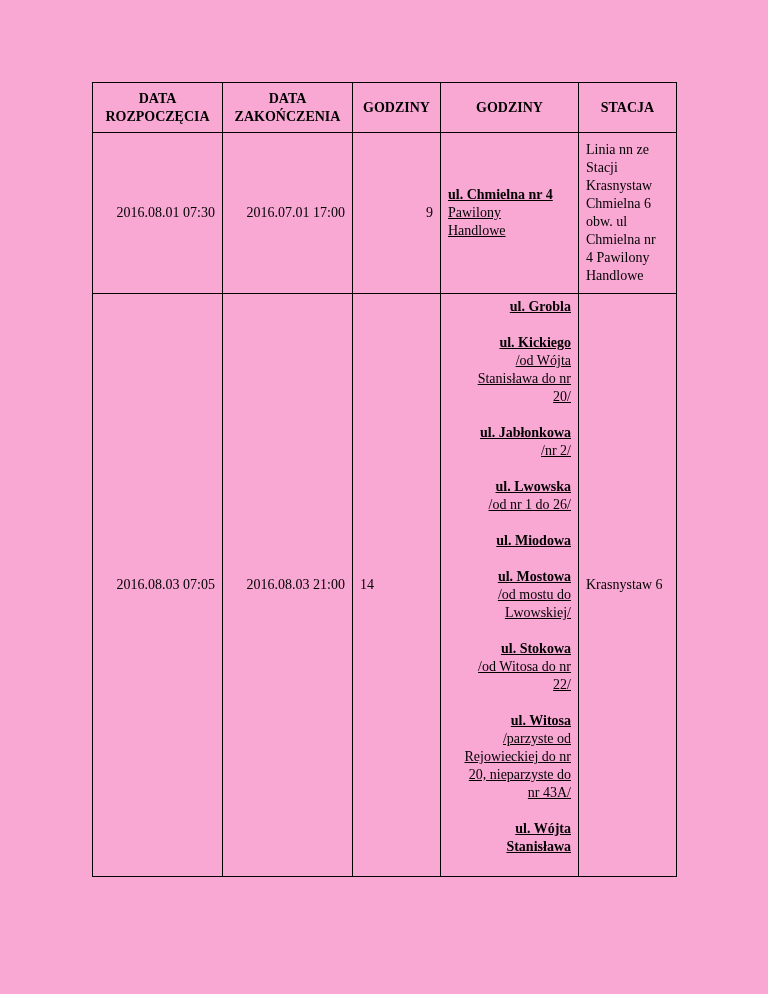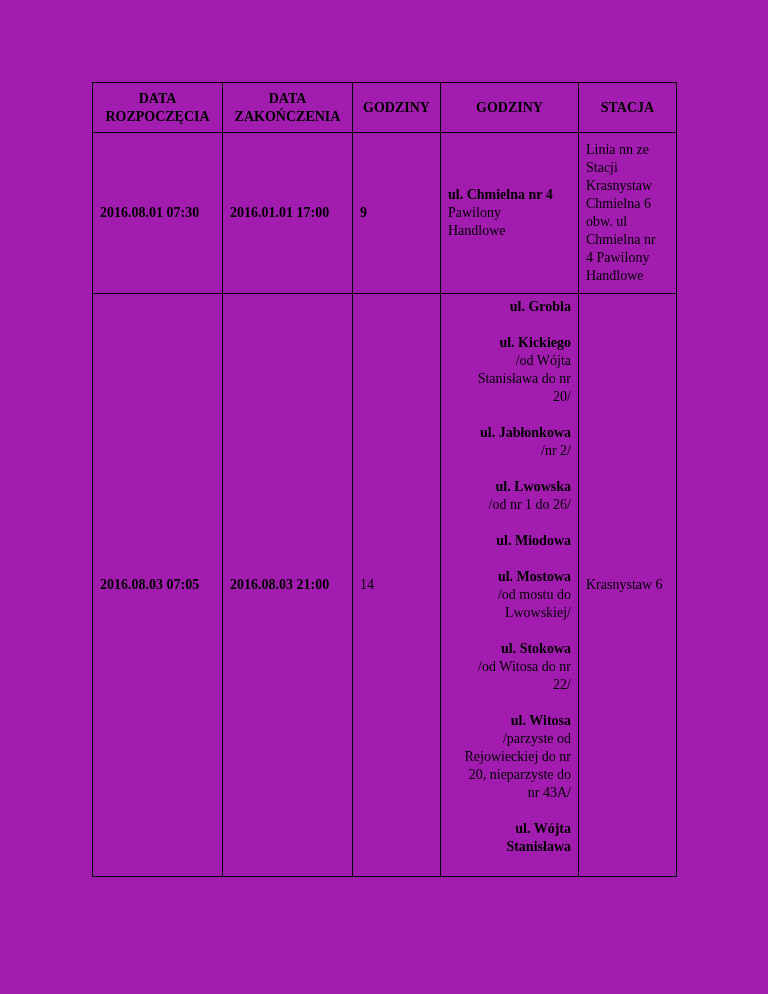--- a/index.html
+++ b/index.html
@@ -8,21 +8,21 @@
     width: 768px;
     height: 994px;
     background: #ffffff;
     font-family: "Liberation Serif", "DejaVu Serif", serif;
     color: #000000;
   }
   .page {
     position: relative;
     width: 768px;
     height: 994px;
-    background: #a21caf;
+    background: #f9a8d4;
     overflow: hidden;
   }
   table.schedule {
     position: absolute;
     left: 92px;
     top: 82px;
     width: 584px;
     border-collapse: collapse;
     table-layout: fixed;
   }
@@ -34,29 +34,29 @@
     vertical-align: middle;
     overflow: hidden;
   }
   thead tr { height: 50px; }
   th {
     font-weight: 700;
     text-align: center;
   }
   tr.row-1 { height: 161px; }
   tr.row-2 { height: 583px; }
-  td.ta-c { text-align: left; font-weight: bold; }
+  td.ta-c { text-align: right; }
   td.va-top { vertical-align: top; text-align: right; }
   .pre { white-space: pre-line; }
   .street {
     display: block;
     font-weight: 700;
   }
   .detail { display: block; }
-  p.block { margin: 0 0 18px 0; }
+  p.block { margin: 0 0 18px 0; text-decoration: underline; }
   p.block.last { margin-bottom: 0; }
 </style>
 </head>
 <body>
 
 <div class="page">
   <table class="schedule">
     <colgroup>
       <col style="width:130px">
       <col style="width:130px">
@@ -69,21 +69,21 @@
         <th>DATA ROZPOCZĘCIA</th>
         <th>DATA ZAKOŃCZENIA</th>
         <th>GODZINY</th>
         <th>GODZINY</th>
         <th>STACJA</th>
       </tr>
     </thead>
     <tbody>
       <tr class="row-1">
         <td class="ta-c">2016.08.01 07:30</td>
-        <td class="ta-c">2016.01.01 17:00</td>
+        <td class="ta-c">2016.07.01 17:00</td>
         <td class="ta-c">9</td>
         <td>
           <p class="block last">
             <span class="street pre">ul. Chmielna nr 4</span>
             <span class="detail pre">Pawilony
 Handlowe</span>
           </p>
         </td>
         <td>
           <span class="pre">Linia nn ze

